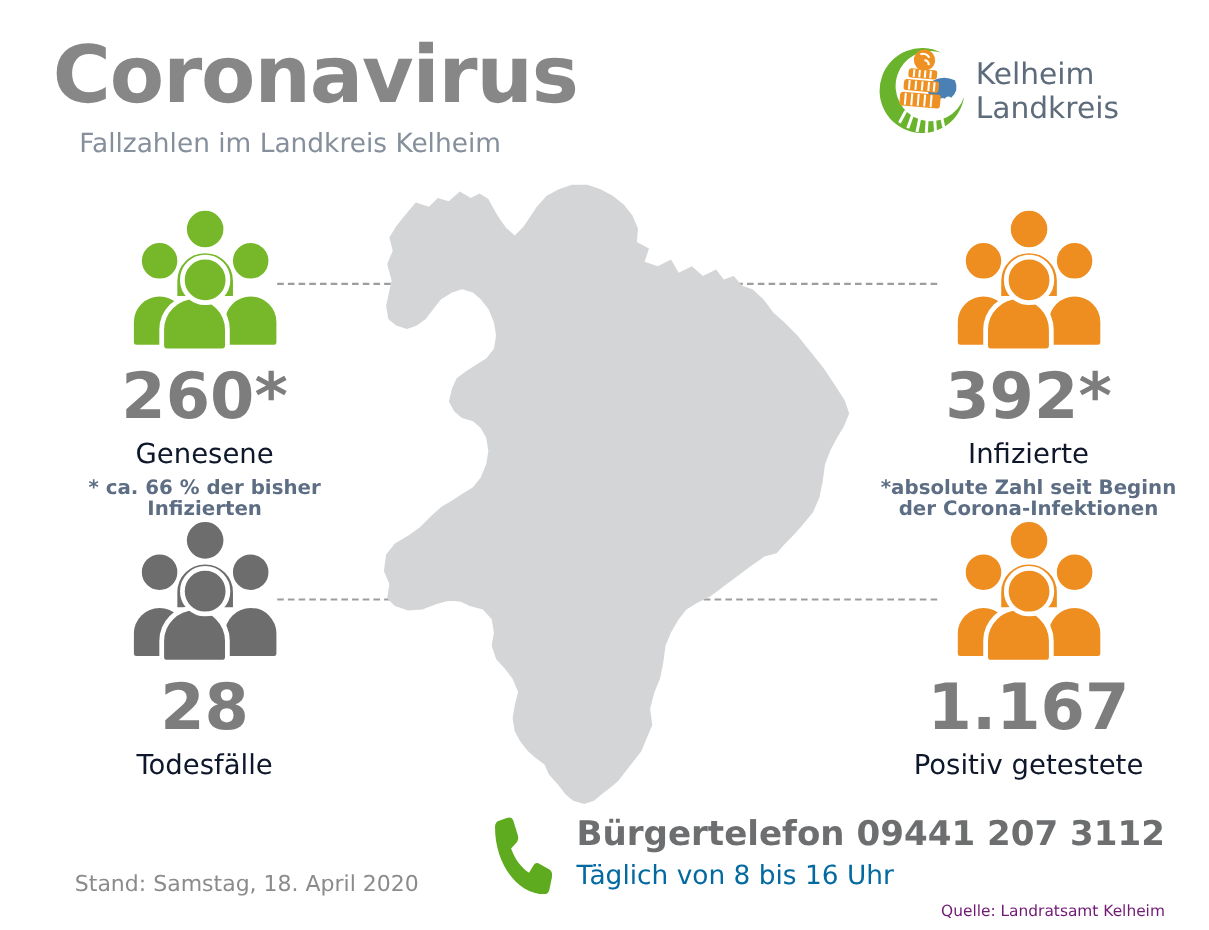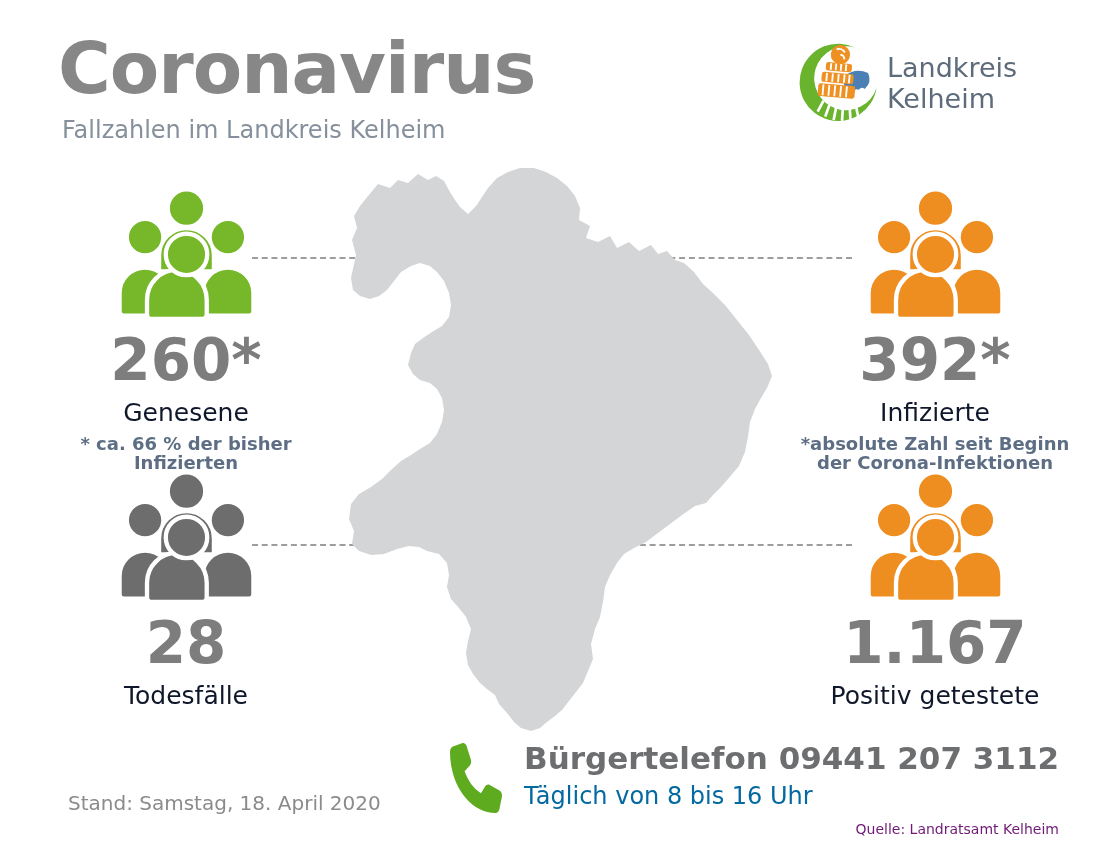--- a/index.html
+++ b/index.html
@@ -1,25 +1,25 @@
 <!DOCTYPE html>
 <html><head>
 <meta charset="utf-8">
 <style>
   html,body{margin:0;padding:0;background:#fff;}
   .canvas{
     position:relative;width:1099px;height:845px;background:#ffffff;overflow:hidden;
     font-family:"DejaVu Sans","Liberation Sans",sans-serif;
   }
   .title{
-    position:absolute;left:58px;top:26px;font-size:72px;font-weight:bold;
+    position:absolute;left:48px;top:26px;font-size:72px;font-weight:bold;
     color:#878787;letter-spacing:-1px;
   }
   .subtitle{
-    position:absolute;left:62px;top:116px;font-size:24px;color:#85909c;
+    position:absolute;left:72px;top:116px;font-size:24px;color:#85909c;
   }
   .logo{position:absolute;left:795px;top:34px;display:flex;align-items:center;}
   .logo-icon{width:84px;height:98px;}
   .logo-text{margin-left:8px;font-size:27px;line-height:31px;color:#5d6b7b;}
   .map-svg{position:absolute;left:330px;top:150px;width:480px;height:600px;z-index:2;}
   .dash{position:absolute;border-top:2px dashed #9d9d9d;z-index:1;}
   .dash1{left:252px;top:257px;width:181px;}
   .dash2{left:630px;top:257px;width:222px;}
   .dash3{left:252px;top:544px;width:181px;}
   .dash4{left:630px;top:544px;width:222px;}
@@ -107,22 +107,22 @@
           <line x1="65" y1="39" x2="65" y2="49"></line>
           <line x1="35" y1="53" x2="35" y2="66"></line>
             <line x1="42" y1="53" x2="42" y2="66"></line>
           <line x1="49" y1="53" x2="49" y2="66"></line>
             <line x1="56" y1="53" x2="56" y2="66"></line>
           <line x1="63" y1="53" x2="63" y2="66"></line>
         </g>
       </g>
     </svg>
     <div class="logo-text">
+      <div>Kelheim</div>
       <div>Landkreis</div>
-      <div>Kelheim</div>
     </div>
   </div>
 
   <div class="dash dash1"></div>
   <div class="dash dash2"></div>
   <div class="dash dash3"></div>
   <div class="dash dash4"></div>
 
   <svg class="map-svg" viewBox="330 150 480 600">
     <path d="M356 255 L352 240 L357 228 L354 216 L360 206 L368 196 L378 184 L390 188 L398 180 L408 183

